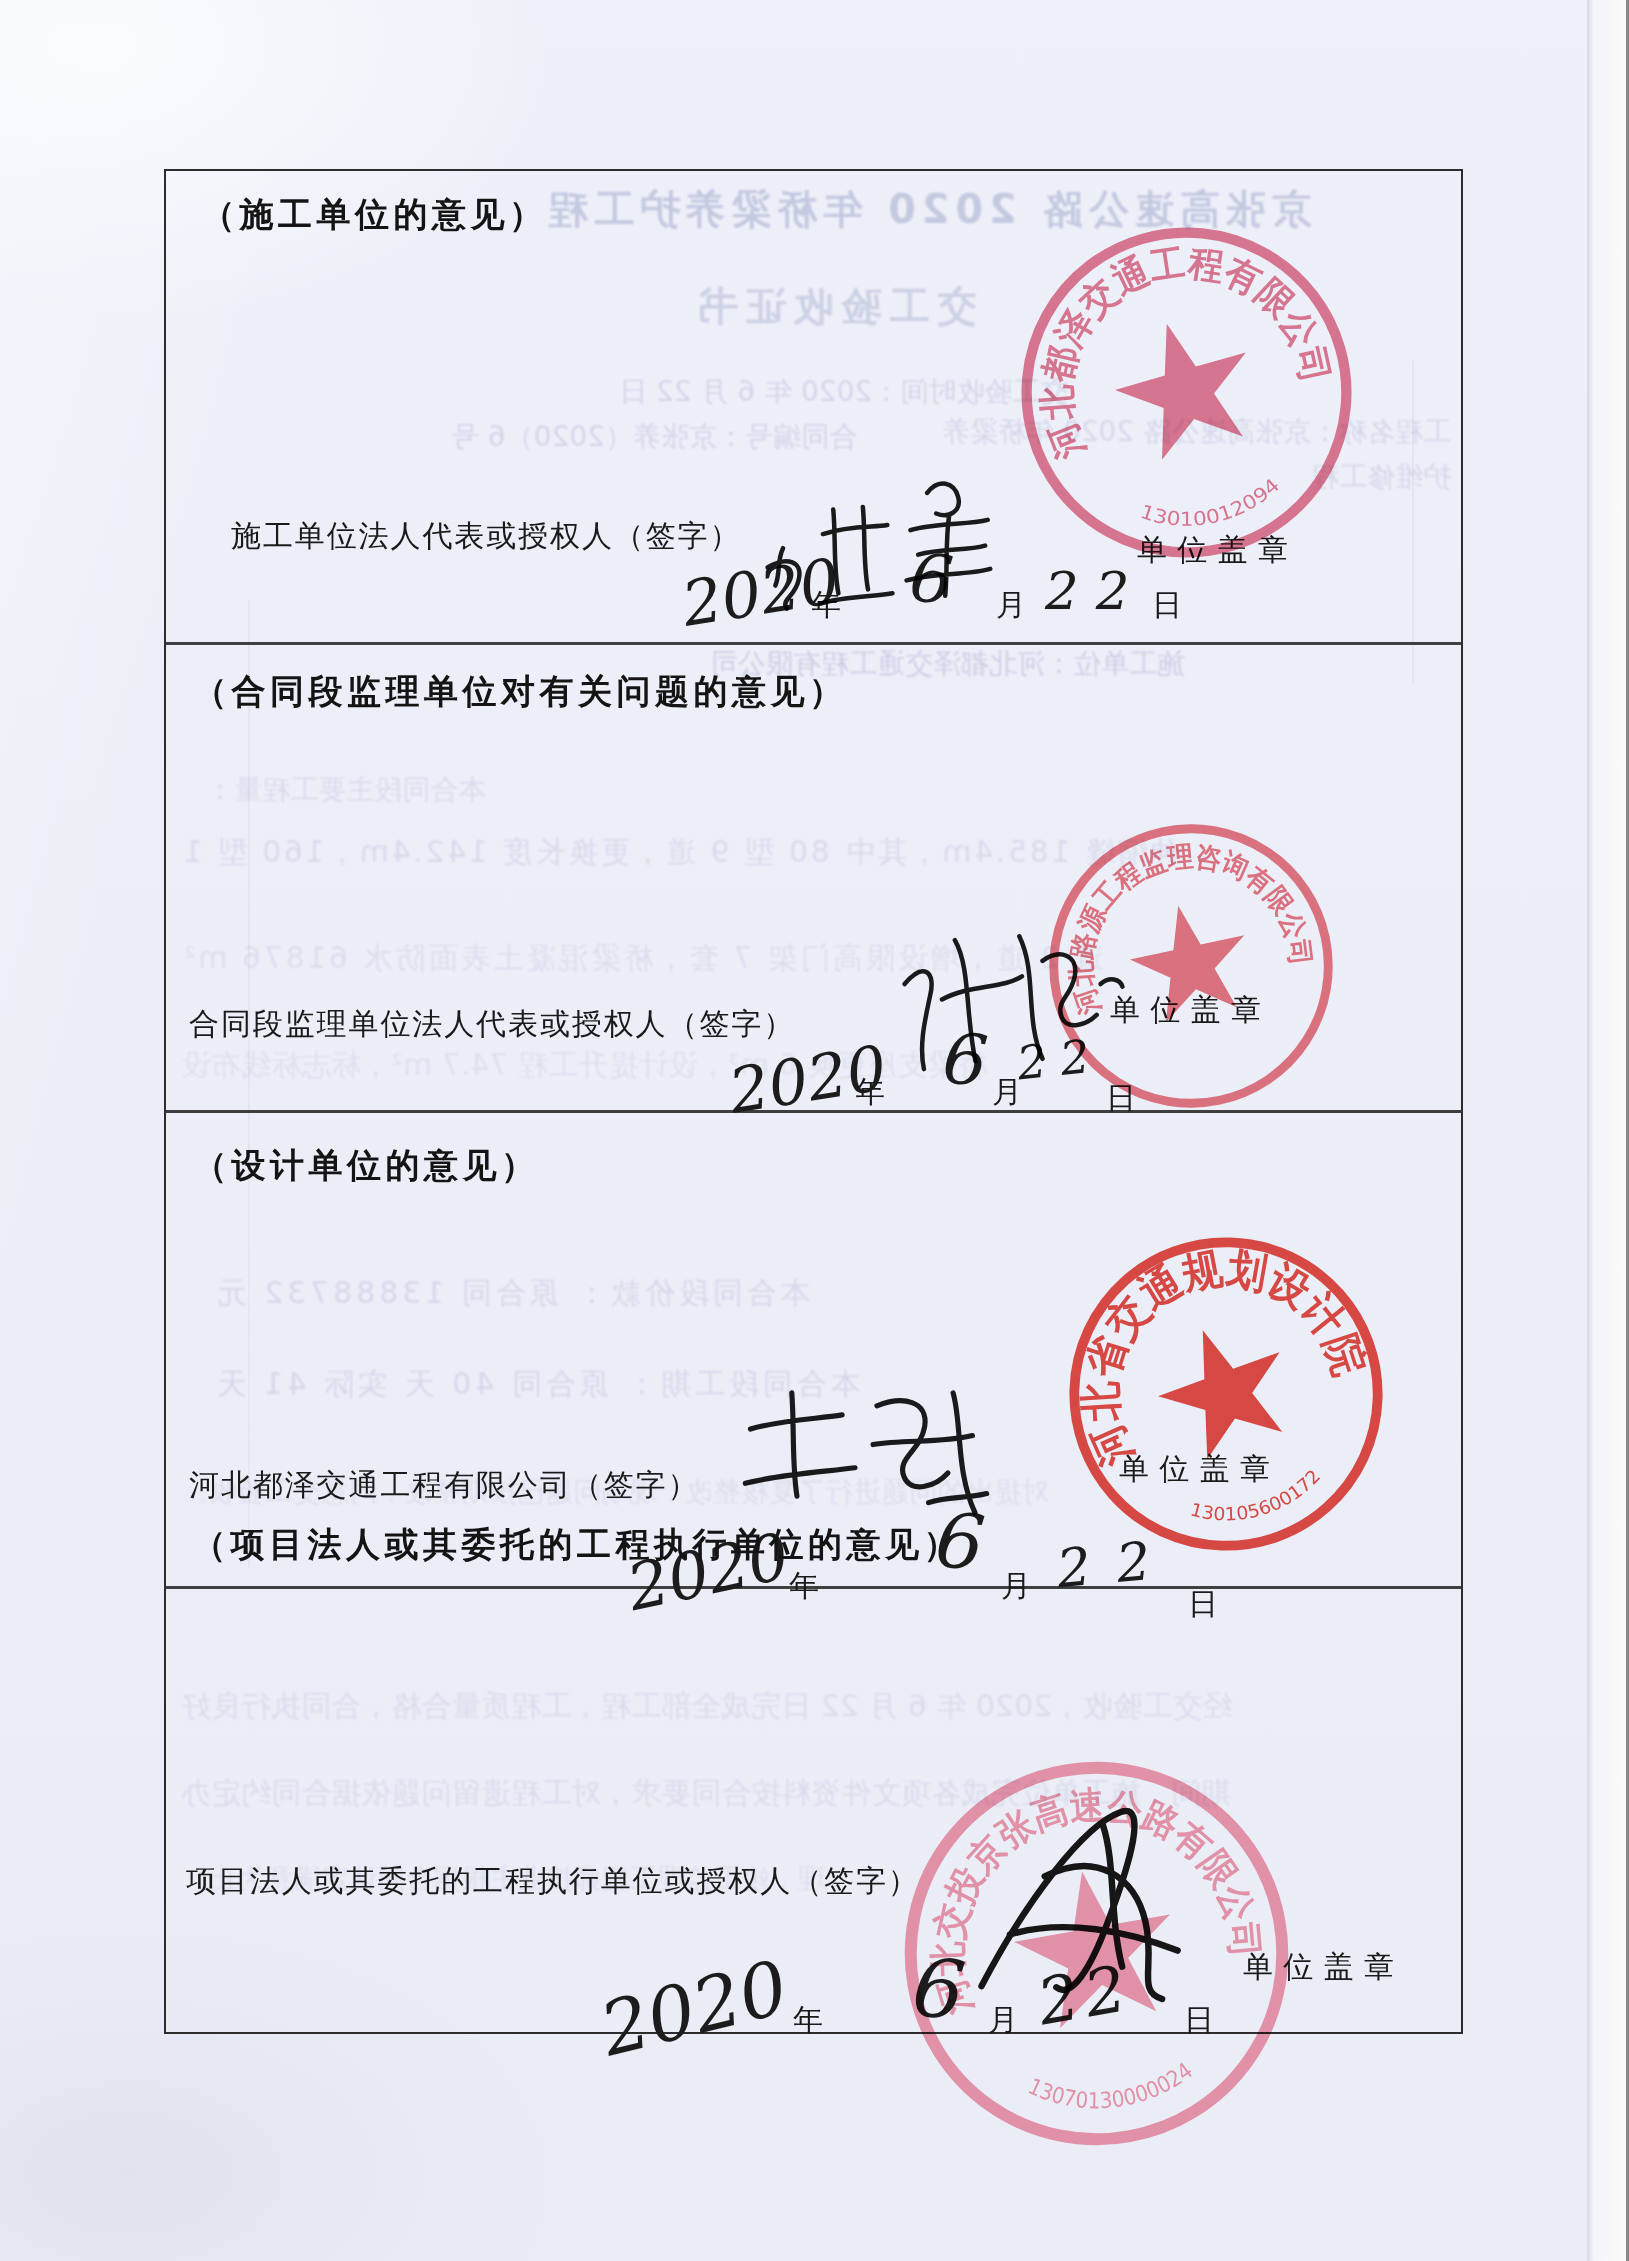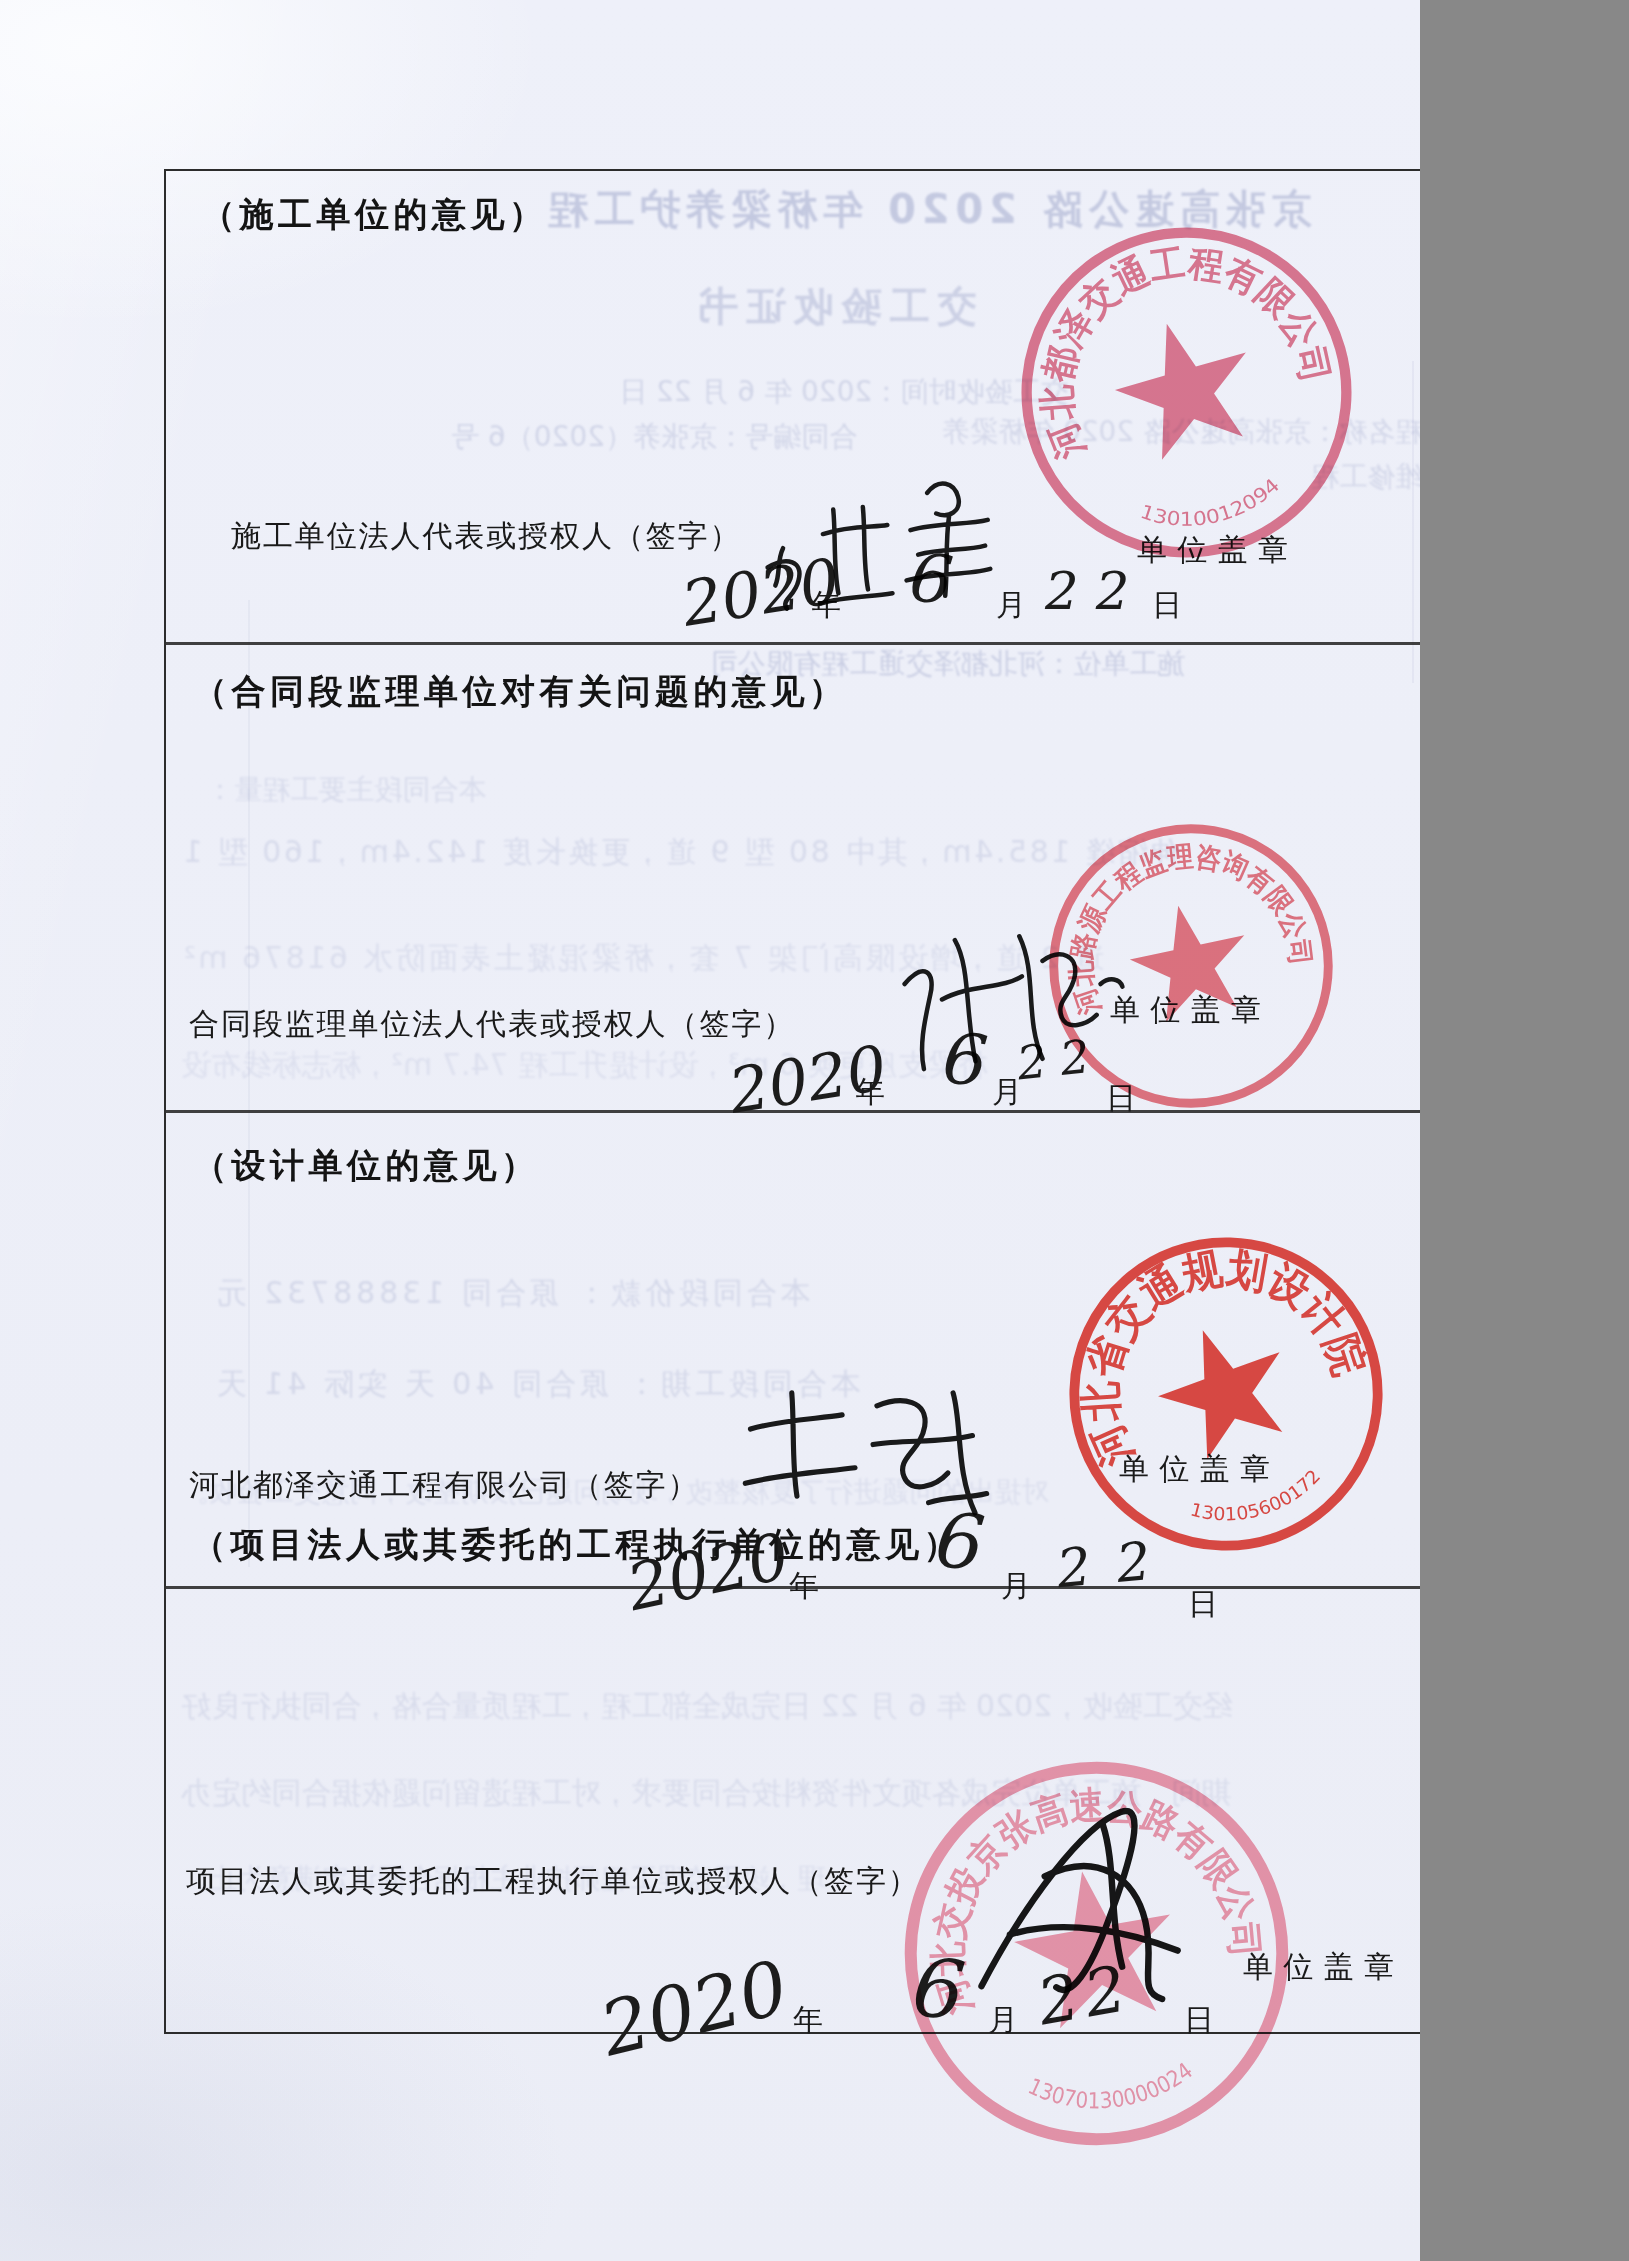--- a/index.html
+++ b/index.html
@@ -1,17 +1,17 @@
 <!DOCTYPE html>
 <html style="font-size:10.3px"><head>
 <meta charset="utf-8">
 <style>
   html,body{margin:0;padding:0;background:#888;}
   .page{
-    position:relative;width:1420px;height:2261px;overflow:hidden;
+    position:relative;width:1626px;height:2261px;overflow:hidden;
     font-family:"DejaVu Sans",sans-serif;color:#1a1a1a;
     background:
       radial-gradient(838px 516px at 6% 2%, rgba(252,253,255,.9) 0%, rgba(252,253,255,0) 55%),
       radial-gradient(645px 387px at 8% 96%, rgba(186,192,214,.22) 0%, rgba(186,192,214,0) 70%),
       linear-gradient(104deg, rgba(255,255,255,.30) 0%, rgba(255,255,255,0) 16%),
       linear-gradient(#eef0f9,#ebedf6);
   }
   .abs{position:absolute;}
   .scan-edge{left:1587px;top:0;width:43px;height:2261px;
     background:linear-gradient(90deg,#d6d8e2 0px,#f4f5f9 6.4px,#fbfbfd 100%);}

